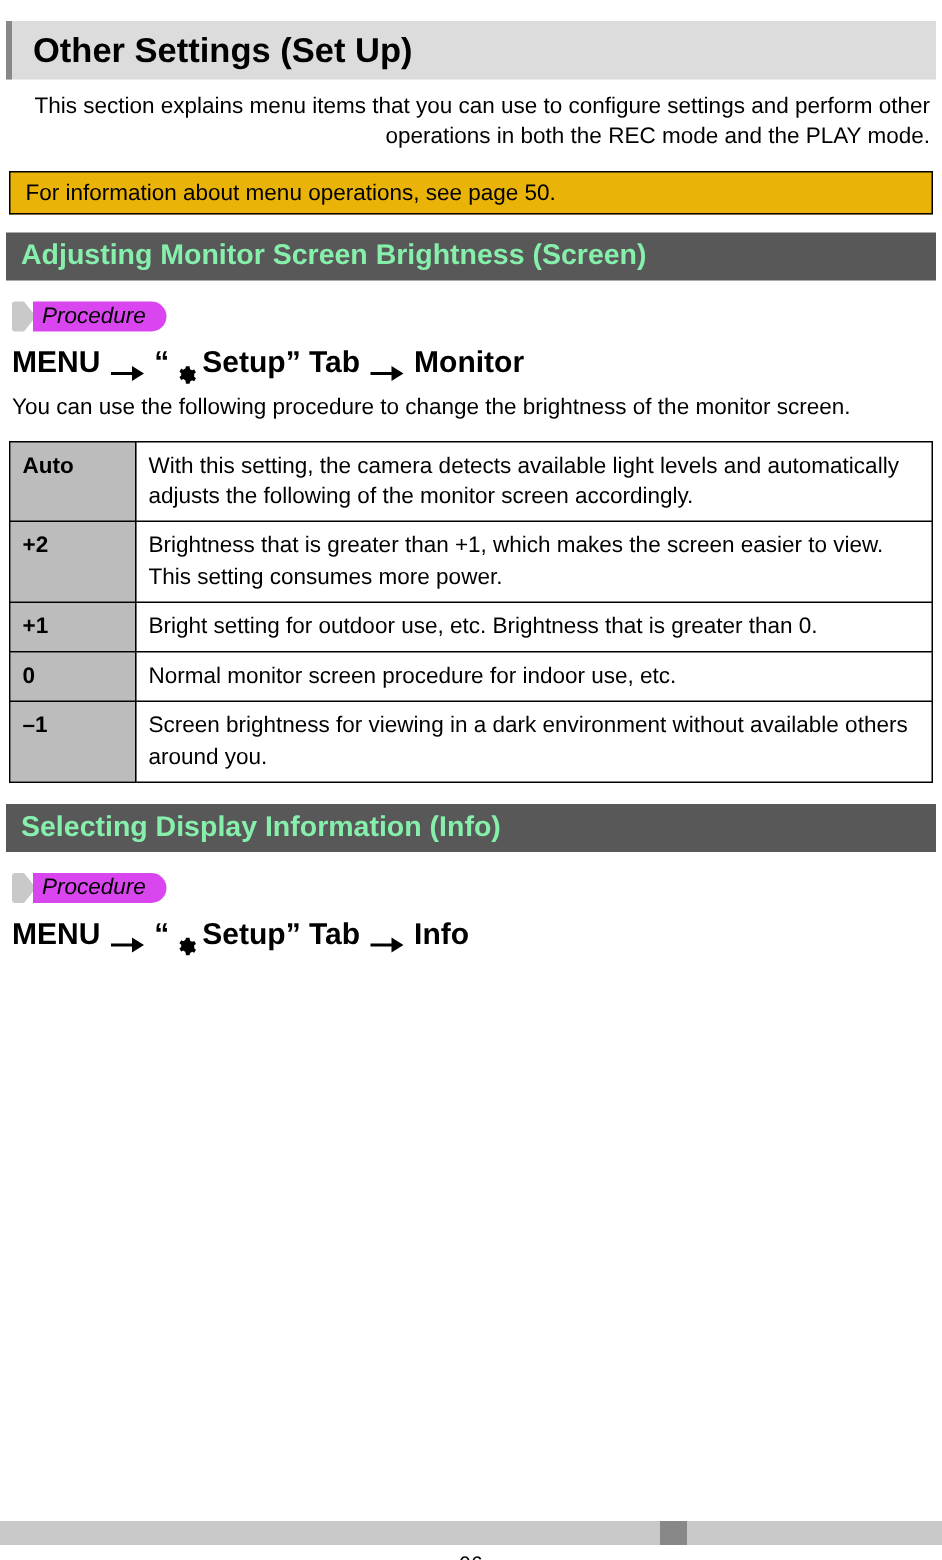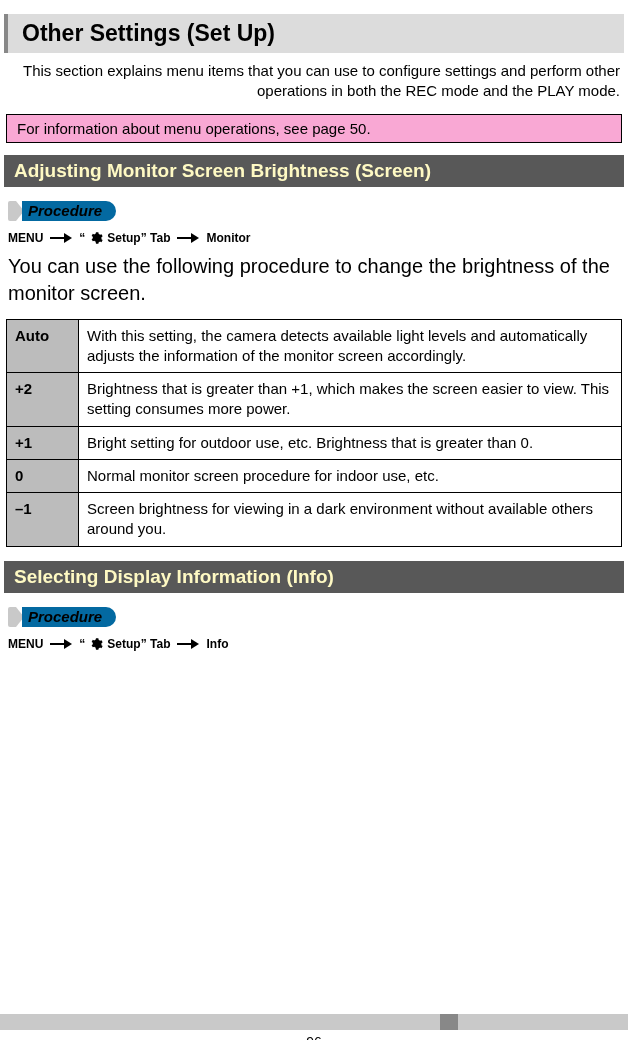--- a/index.html
+++ b/index.html
@@ -26,28 +26,28 @@
       margin: 14px 4px 4px 4px;
     }
     .intro-text {
       padding: 4px 8px 6px 6px;
       font-size: 15px;
       line-height: 1.35;
       text-align: right;
     }
     .info-box {
       border: 1px solid #000;
-      background: #f9a8d4;
+      background: #eab308;
       padding: 5px 10px;
       margin: 6px 6px 12px 6px;
       font-size: 15px;
     }
     .section-bar {
       background: #585858;
-      color: #fef9c3;
+      color: #86efac;
       font-size: 19px;
       font-weight: bold;
       padding: 5px 10px;
       margin: 6px 4px 8px 4px;
     }
     .procedure-label {
       display: inline-flex;
       align-items: center;
       margin: 6px 0 6px 8px;
     }
@@ -61,38 +61,38 @@
     }
     .proc-arrow {
       width: 0;
       height: 0;
       border-top: 10px solid transparent;
       border-bottom: 10px solid transparent;
       border-left: 8px solid #c9c9c9;
       margin-right: -2px;
     }
     .proc-body {
-      background: #0369a1;
+      background: #d946ef;
       height: 20px;
       padding: 0 14px 0 6px;
       font-size: 15px;
-      font-weight: bold;
+      font-weight: normal;
       font-style: italic;
       display: flex;
       align-items: center;
       border-top-right-radius: 10px;
       border-bottom-right-radius: 10px;
       color: #000;
     }
     .path-line {
       padding: 4px 8px 6px 8px;
-      font-size: 12px;
+      font-size: 20px;
       font-weight: bold;
       display: flex;
-      align-items: center;
+      align-items: flex-end;
       flex-wrap: wrap;
       gap: 4px;
     }
     .arrow-icon {
       display: inline-block;
       width: 22px;
       height: 10px;
       position: relative;
       margin: 0 3px;
     }
@@ -117,39 +117,39 @@
       border-left: 8px solid #000;
     }
     .gear-icon {
       display: inline-block;
       width: 14px;
       height: 14px;
       vertical-align: -2px;
     }
     .body-text {
       padding: 2px 8px 10px 8px;
-      font-size: 20px;
+      font-size: 15px;
       line-height: 1.35;
     }
     table.settings-table {
       border-collapse: collapse;
       width: calc(100% - 12px);
       margin: 2px 6px 14px 6px;
       font-size: 15px;
     }
     table.settings-table td {
       border: 1px solid #000;
       padding: 6px 8px;
       vertical-align: top;
       line-height: 1.35;
     }
     table.settings-table td:first-child {
       background: #bcbcbc;
       font-weight: bold;
-      width: 72px;
+      width: 84px;
     }
     .footer {
       position: absolute;
       bottom: 0;
       left: 0;
       right: 0;
       height: 40px;
     }
     .footer-bar {
       display: flex;
@@ -206,21 +206,21 @@
     <span class="arrow-icon"></span>
     <span>Monitor</span>
   </div>
 
   <div class="body-text">You can use the following procedure to change the brightness of the monitor screen.</div>
 
   <table class="settings-table">
     <tbody>
         <tr>
       <td>Auto</td>
-      <td>With this setting, the camera detects available light levels and automatically adjusts the information of the monitor screen accordingly.</td>
+      <td>With this setting, the camera detects available light levels and automatically adjusts the following of the monitor screen accordingly.</td>
     </tr>
     <tr>
       <td>+2</td>
       <td>Brightness that is greater than +1, which makes the screen easier to view. This setting consumes more power.</td>
     </tr>
     <tr>
       <td>+1</td>
       <td>Bright setting for outdoor use, etc. Brightness that is greater than 0.</td>
     </tr>
     <tr>

